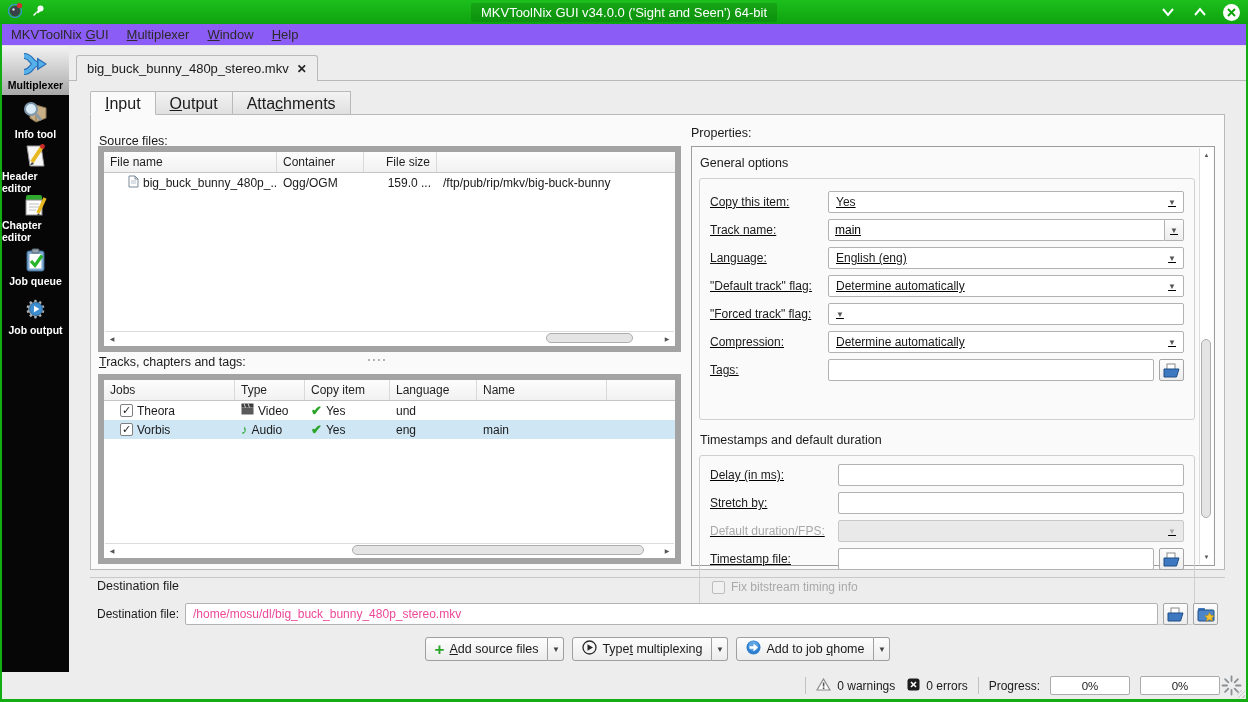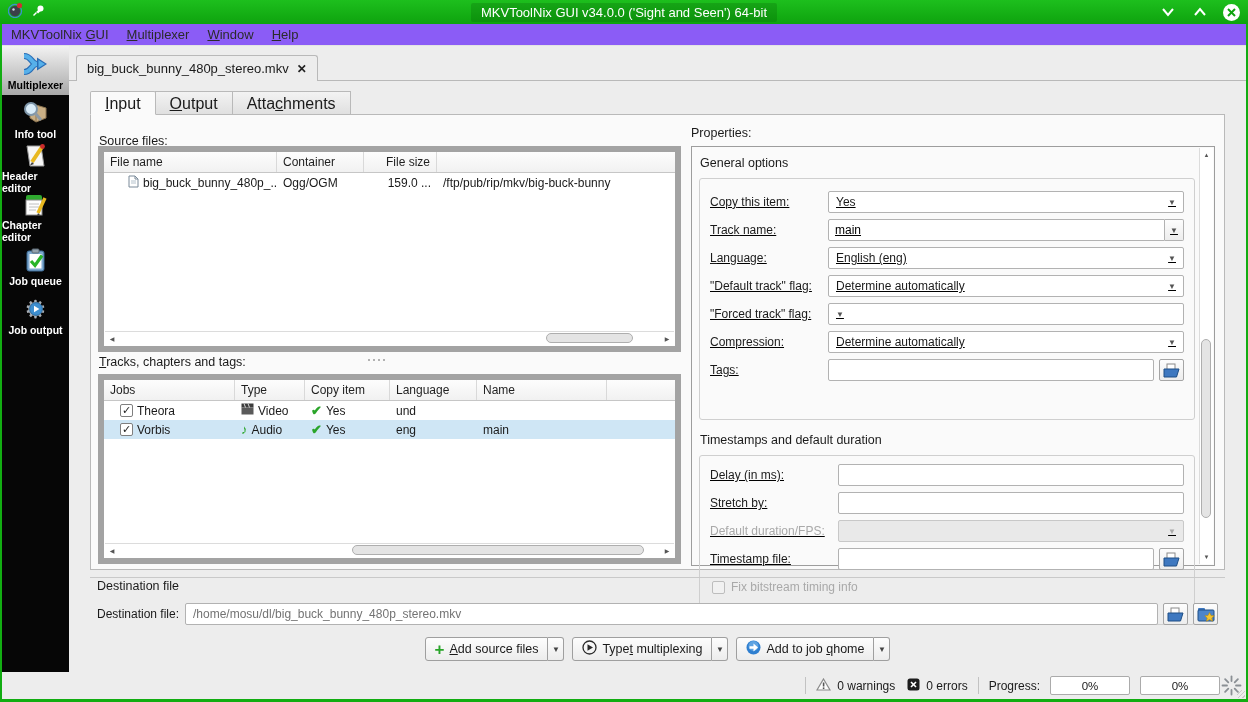--- a/index.html
+++ b/index.html
@@ -106,21 +106,21 @@
   .mini-btn { width:25px; height:22px; margin-left:5px; border:1px solid #a5a5a5; border-radius:2px;
     background:linear-gradient(#fdfdfd,#ededed); display:flex; align-items:center; justify-content:center; flex:none; }
   .chk-row { position:absolute; left:12px; display:flex; align-items:center; gap:6px; font-size:12px; }
 
   
   .dest-line { position:absolute; left:21px; top:531px; width:1135px; border-top:1px solid #c9c9c9; }
   .dest-title { position:absolute; left:28px; top:533px; font-size:12.5px; color:#1a1a1a; background:#ededed; padding-right:8px; }
   .dest-row { position:absolute; left:28px; top:556px; width:1121px; height:24px; display:flex; align-items:center; }
   .dest-label { font-size:12px; color:#1a1a1a; width:88px; flex:none; }
   .dest-row input { flex:1; height:22px; border:1px solid #b2b2b2; border-radius:2px; padding:0 7px; font-size:12px;
-    font-family:"Liberation Sans",sans-serif; color:#737373; background:#fff; }
+    font-family:"Liberation Sans",sans-serif; color:#ec4899; background:#fff; }
 
   
   .actions { position:absolute; left:0; top:591px; width:1177px; display:flex; justify-content:center; gap:8px; }
   .split-btn { display:flex; height:24px; }
   .sb-main { display:flex; align-items:center; gap:5px; padding:0 9px; border:1px solid #9f9f9f; border-radius:3px 0 0 3px;
     background:linear-gradient(#fdfdfd,#ececec); font-size:12.5px; color:#1a1a1a; cursor:default; }
   .sb-arrow { width:16px; border:1px solid #9f9f9f; border-left:none; border-radius:0 3px 3px 0;
     background:linear-gradient(#fdfdfd,#ececec); display:flex; align-items:center; justify-content:center; font-size:8px; color:#444; }
   .plus-glyph { color:#2aa52a; font-size:17px; font-weight:bold; line-height:1; }
 

